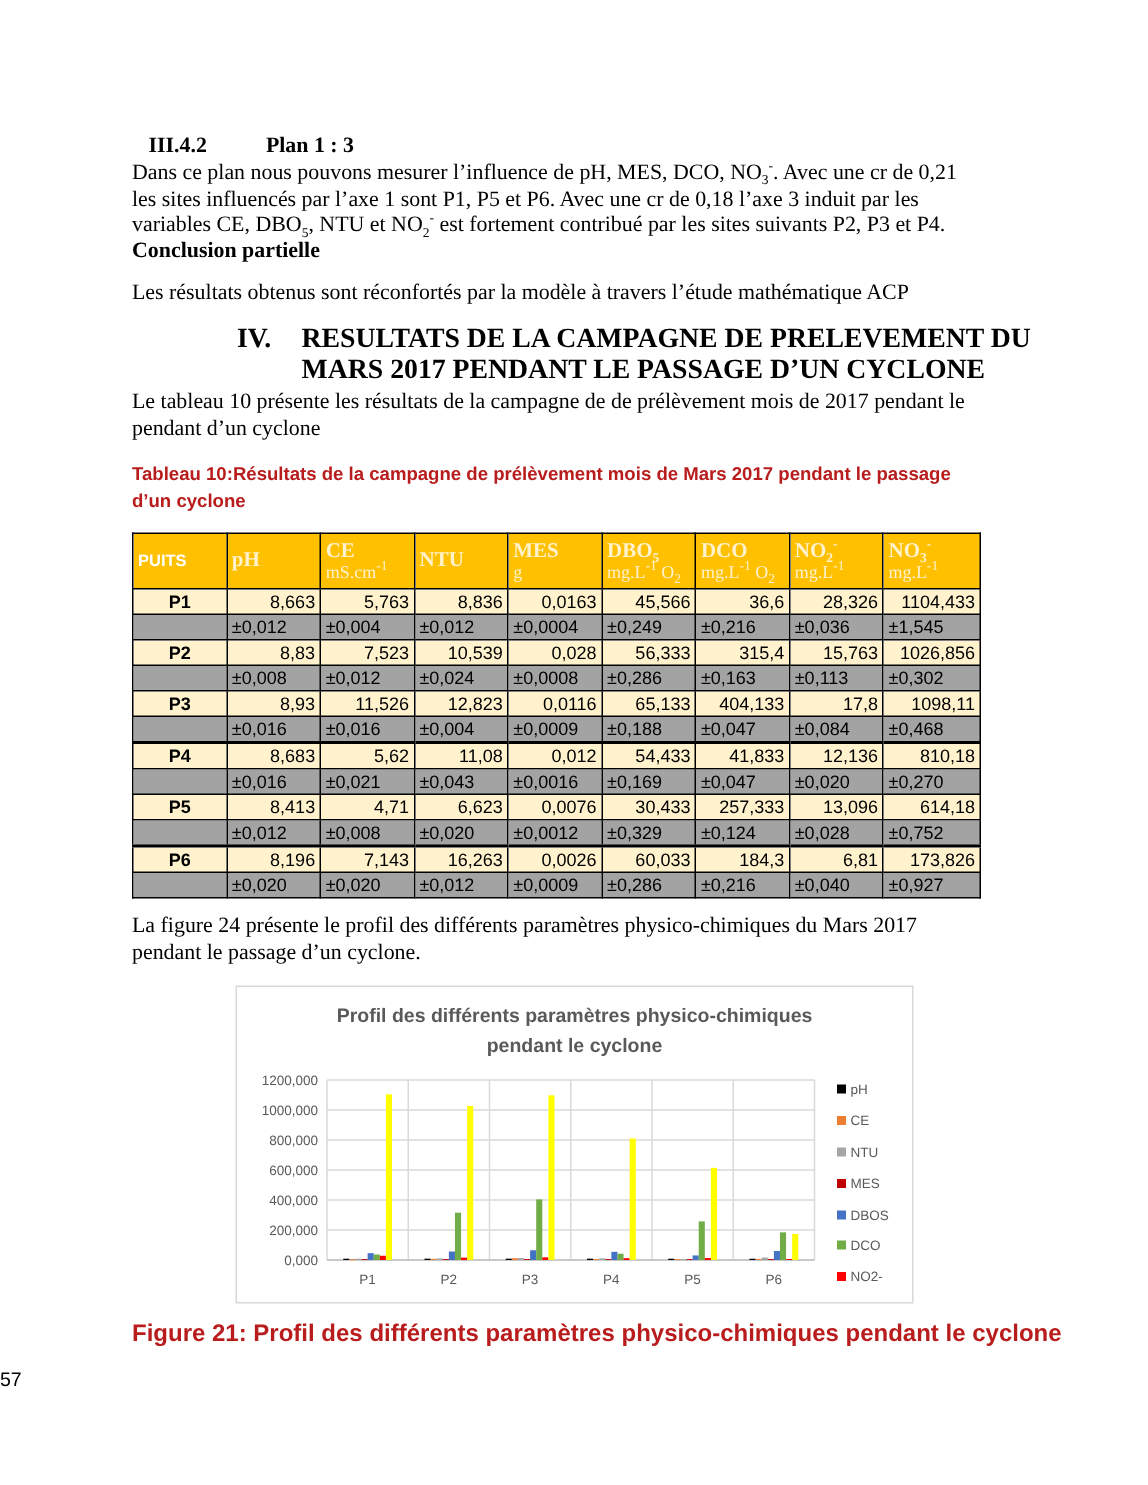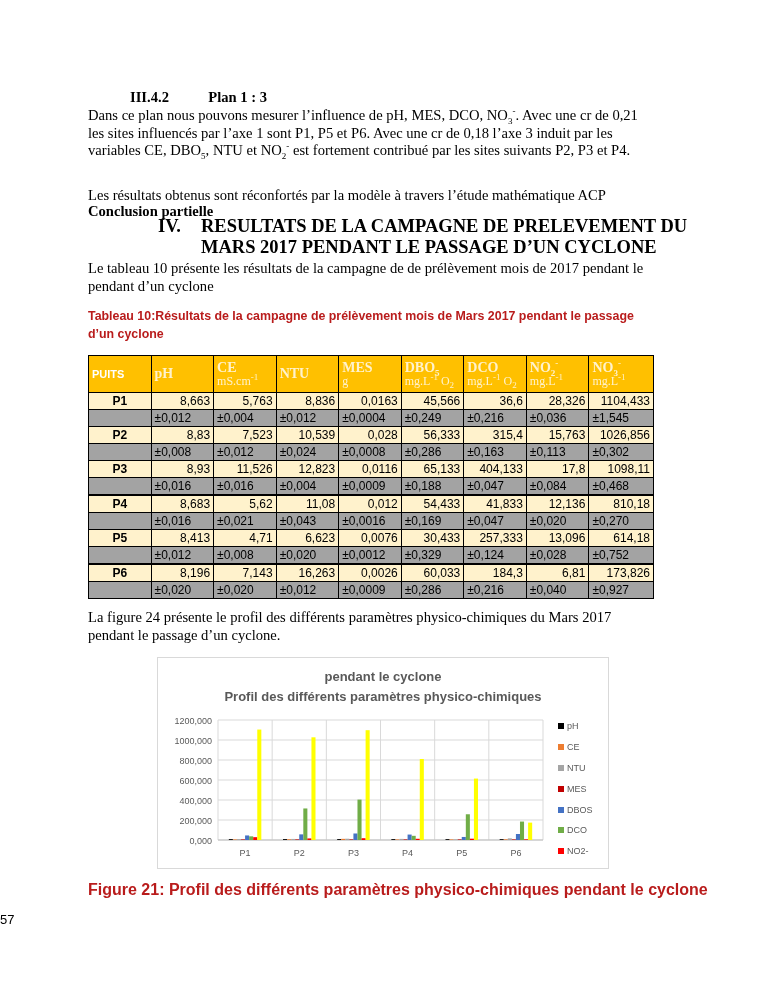--- a/index.html
+++ b/index.html
@@ -23,31 +23,31 @@
     .chart-box { position: absolute; left: 157px; top: 657px; width: 450px; height: 210px; border: 1px solid #d9d9d9; background: #fff; }
     .chart-title { position: absolute; left: 0; width: 100%; top: 9px; text-align: center; font-family: "Liberation Sans", sans-serif; font-weight: bold; font-size: 13px; line-height: 20px; color: #595959; }
     .legend { position: absolute; left: 400px; top: 58px; font-family: "Liberation Sans", sans-serif; font-size: 9px; color: #595959; }
     .legend .li { height: 20.8px; display: flex; align-items: center; }
     .legend .sw { width: 6px; height: 6px; margin-right: 3px; display: inline-block; }
     svg text { font-family: "Liberation Sans", sans-serif; }
   </style>
 </head>
 <body>
 
-<div class="abs h3" style="left:130px; top:89px;">
+<div class="abs h3" style="left:99px; top:89px;">
   <span>III.4.2</span>
   <span style="display:inline-block; width:32px;"></span>
   <span>Plan 1 : 3</span>
 </div>
 <div class="abs p" id="plan-para" style="left:88px; top:107px; width:600px;">
     <div><span>Dans ce plan nous pouvons mesurer l’influence de pH, MES, DCO, NO</span><span class="sub">3</span><span class="sup">-</span><span>. Avec une cr de 0,21</span></div>
     <div><span>les sites influencés par l’axe 1 sont P1, P5 et P6. Avec une cr de 0,18 l’axe 3 induit par les</span></div>
     <div><span>variables CE, DBO</span><span class="sub">5</span><span>, NTU et NO</span><span class="sub">2</span><span class="sup">-</span><span> est fortement contribué par les sites suivants P2, P3 et P4.</span></div>
   </div>
-<div class="abs p" style="left:88px; top:159px; font-weight:bold;margin-top:44px;">Conclusion partielle</div>
+<div class="abs p" style="left:88px; top:159px; font-weight:bold;">Conclusion partielle</div>
 <div class="abs p" style="left:88px; top:187px;">Les résultats obtenus sont réconfortés par la modèle à travers l’étude mathématique ACP</div>
 
 <div class="abs h1" style="left:158px; top:216px;">IV.</div>
 <div class="abs h1" style="left:201px; top:216px;">RESULTATS DE LA CAMPAGNE DE PRELEVEMENT DU</div>
 <div class="abs h1" style="left:201px; top:237px;">MARS 2017 PENDANT LE PASSAGE D’UN CYCLONE</div>
 <div class="abs p" style="left:88px; top:260px;">Le tableau 10 présente les résultats de la campagne de de prélèvement mois de 2017 pendant le</div>
 <div class="abs p" style="left:88px; top:278px;">pendant d’un cyclone</div>
 
 <div class="abs caption" style="left:88px; top:307px;">Tableau 10:Résultats de la campagne de prélèvement mois de Mars 2017 pendant le passage</div>
 <div class="abs caption" style="left:88px; top:325px;">d’un cyclone</div>
@@ -211,22 +211,22 @@
         <td>±0,927</td>
       </tr>
     </tbody>
 </table>
 
 <div class="abs p" style="left:88px; top:609px;">La figure 24 présente le profil des différents paramètres physico-chimiques du Mars 2017</div>
 <div class="abs p" style="left:88px; top:627px;">pendant le passage d’un cyclone.</div>
 
 <div class="chart-box">
   <div class="chart-title">
+    <div>Profil des différents paramètres physico-chimiques</div>
     <div>pendant le cyclone</div>
-    <div>Profil des différents paramètres physico-chimiques</div>
   </div>
   <svg id="chart-svg" width="450" height="210" style="position:absolute; left:0; top:0;">
       <line x1="60" x2="385" y1="182" y2="182" stroke="#d9d9d9" stroke-width="1"></line>
       <text x="54" y="185.5" text-anchor="end" font-size="9" fill="#595959">0,000</text>
       <line x1="60" x2="385" y1="162" y2="162" stroke="#d9d9d9" stroke-width="1"></line>
       <text x="54" y="165.5" text-anchor="end" font-size="9" fill="#595959">200,000</text>
       <line x1="60" x2="385" y1="142" y2="142" stroke="#d9d9d9" stroke-width="1"></line>
       <text x="54" y="145.5" text-anchor="end" font-size="9" fill="#595959">400,000</text>
       <line x1="60" x2="385" y1="122" y2="122" stroke="#d9d9d9" stroke-width="1"></line>
       <text x="54" y="125.5" text-anchor="end" font-size="9" fill="#595959">600,000</text>

